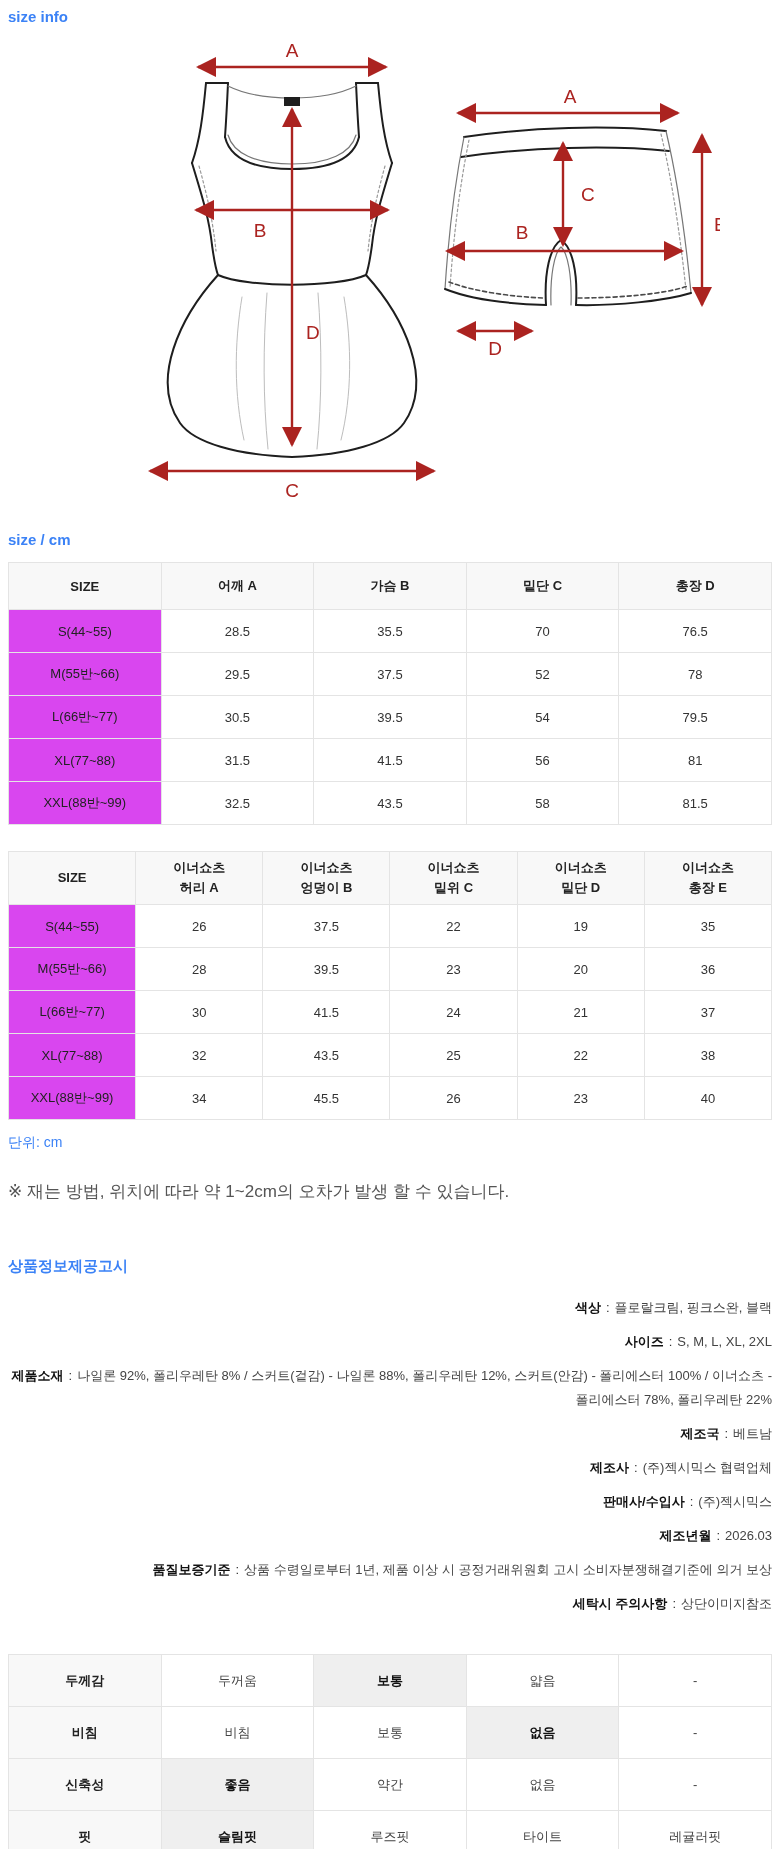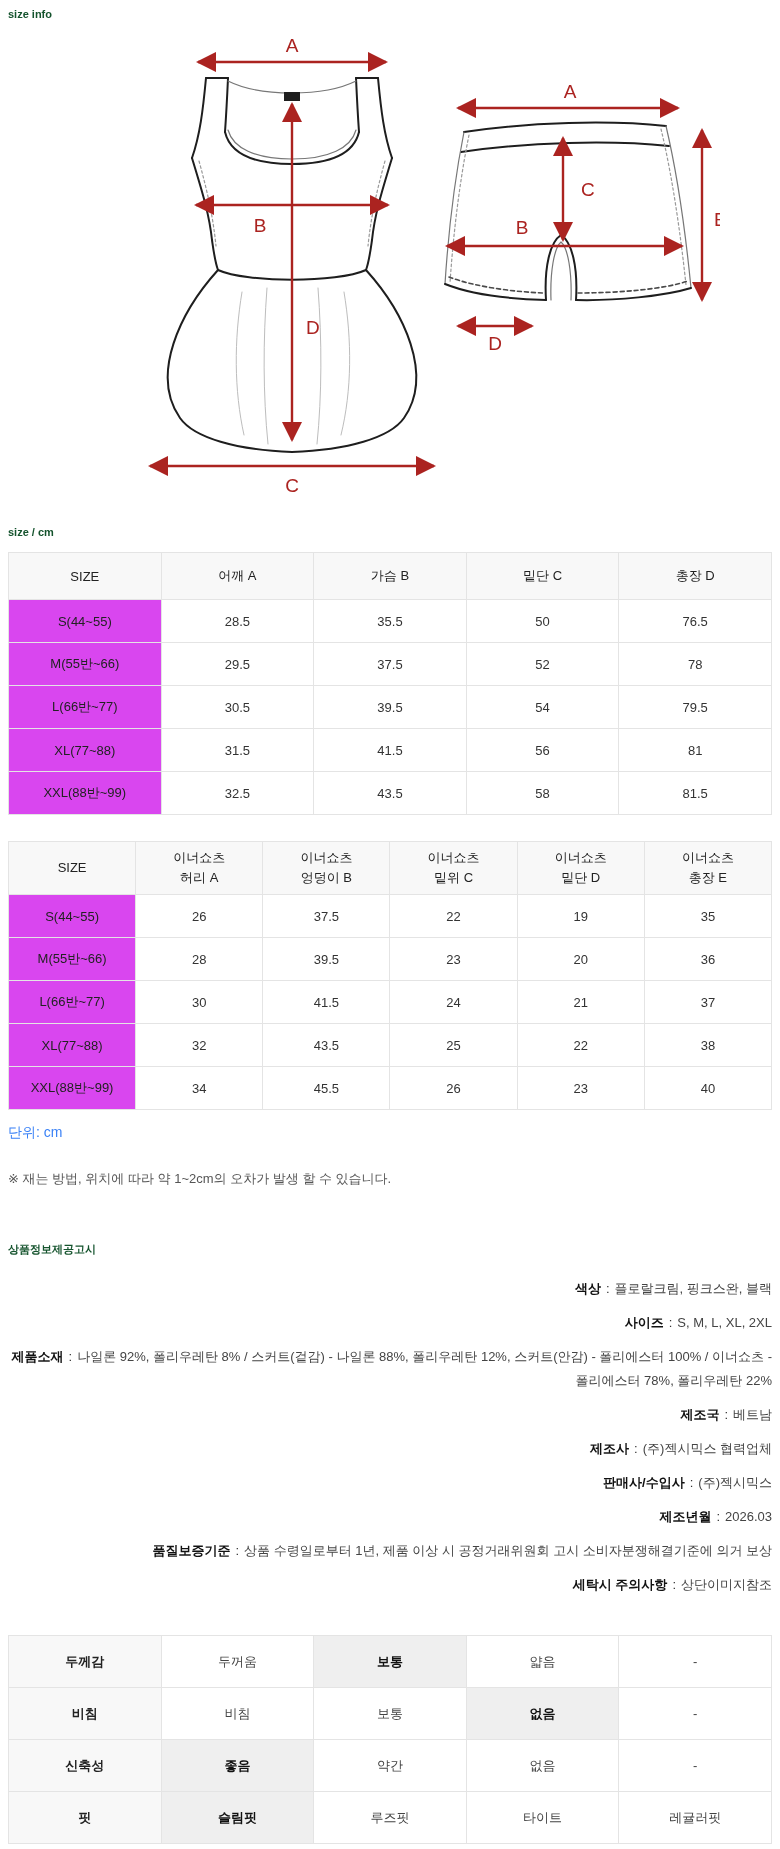--- a/index.html
+++ b/index.html
@@ -1,46 +1,46 @@
 <!DOCTYPE html>
 <html style="--accent: #ab2320;"><head>
 <meta charset="utf-8">
 <style>
   html,body { margin:0; padding:0; background:#fff; }
   body { width:780px; font-family:"Liberation Sans","DejaVu Sans",sans-serif; color:#222; }
   .page { padding:6px 8px 0 8px; }
 
-  .sec-title { font-size:11px; font-weight:700; color:#14532d; margin:0; }
+  .sec-title { font-size:15px; font-weight:700; color:#3b82f6; margin:0; }
   #size-info-title { margin:2px 0 14px 0; }
   #size-cm-title { margin:30px 0 14px 0; }
   #prod-title { margin:54px 0 20px 0; }
 
   .diagwrap { width:100%; text-align:center; margin:8px 0 18px 0; }
   svg.diag { display:inline-block; }
   .gline { stroke:#1e1e1e; stroke-width:2; fill:none; stroke-linecap:round; }
   .gline.thin { stroke-width:1.2; stroke:#777; }
   .gline.fold { stroke:#bdbdbd; stroke-width:1; }
   .gline.dash { stroke-dasharray:4 3; stroke-width:1.6; stroke:#4a4a4a; }
   .gline.dash2 { stroke-dasharray:2.5 2.5; stroke-width:1.2; stroke:#9a9a9a; }
   .arr { stroke:var(--accent,#ab2320); stroke-width:2.4; }
   .ahp { fill:var(--accent,#ab2320); }
   .albl { fill:var(--accent,#ab2320); font-size:19px; font-family:"Liberation Sans",sans-serif; }
 
   table { width:100%; border-collapse:collapse; table-layout:fixed; font-size:13px; }
   th, td { border:1px solid #e4e4e4; text-align:center; vertical-align:middle; padding:0 4px; }
-  thead th { background:#f8f8f8; font-weight:400; color:#222; height:46px; }
+  thead th { background:#f8f8f8; font-weight:700; color:#222; height:46px; }
   tbody th.rlabel { background:#d946ef; font-weight:400; color:#222; height:42px; }
   tbody td { background:#fff; color:#333; font-weight:400; height:42px; }
   #inner-table { margin-top:26px; }
   #inner-table thead th { height:52px; }
   .hl { line-height:1.55; }
   .hl:empty { display:none; }
 
   .unit-note { color:#3b82f6; font-size:14px; margin-top:14px; }
-  .measure-note { color:#555; font-size:13px; margin-top:28px; }
+  .measure-note { color:#555; font-size:17px; margin-top:28px; }
 
   .info-list { margin:0; padding:0; list-style:none; font-size:13px;text-align:right; }
   .info-list li { margin:0 0 10px 0; line-height:1.85; }
   .ilbl { font-weight:700; color:#111; }
   .isep { margin:0 5px; color:#333; }
   .ival { color:#444; }
 
   #attr-table { margin-top:38px; margin-bottom:0; }
   #attr-table th { background:#f8f8f8; font-weight:700; color:#222; height:51px; }
   #attr-table td { height:51px; color:#444; }
@@ -132,21 +132,21 @@
         <th>가슴 B</th>
         <th>밑단 C</th>
         <th>총장 D</th>
       </tr>
     </thead>
     <tbody>
       <tr>
         <th class="rlabel">S(44~55)</th>
         <td>28.5</td>
         <td>35.5</td>
-        <td>50</td>
+        <td>70</td>
         <td>76.5</td>
       </tr>
       <tr>
         <th class="rlabel">M(55반~66)</th>
         <td>29.5</td>
         <td>37.5</td>
         <td>52</td>
         <td>78</td>
       </tr>
       <tr>

